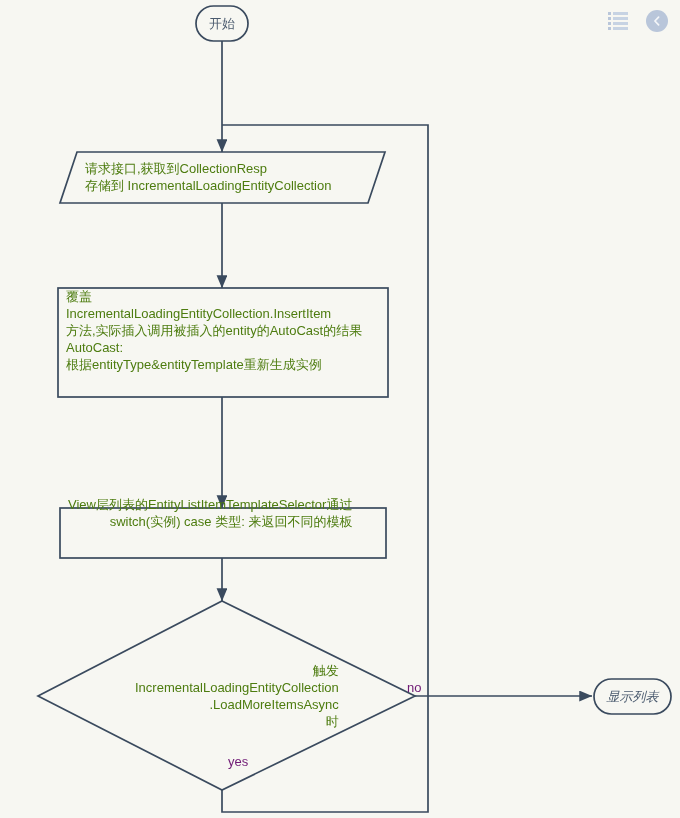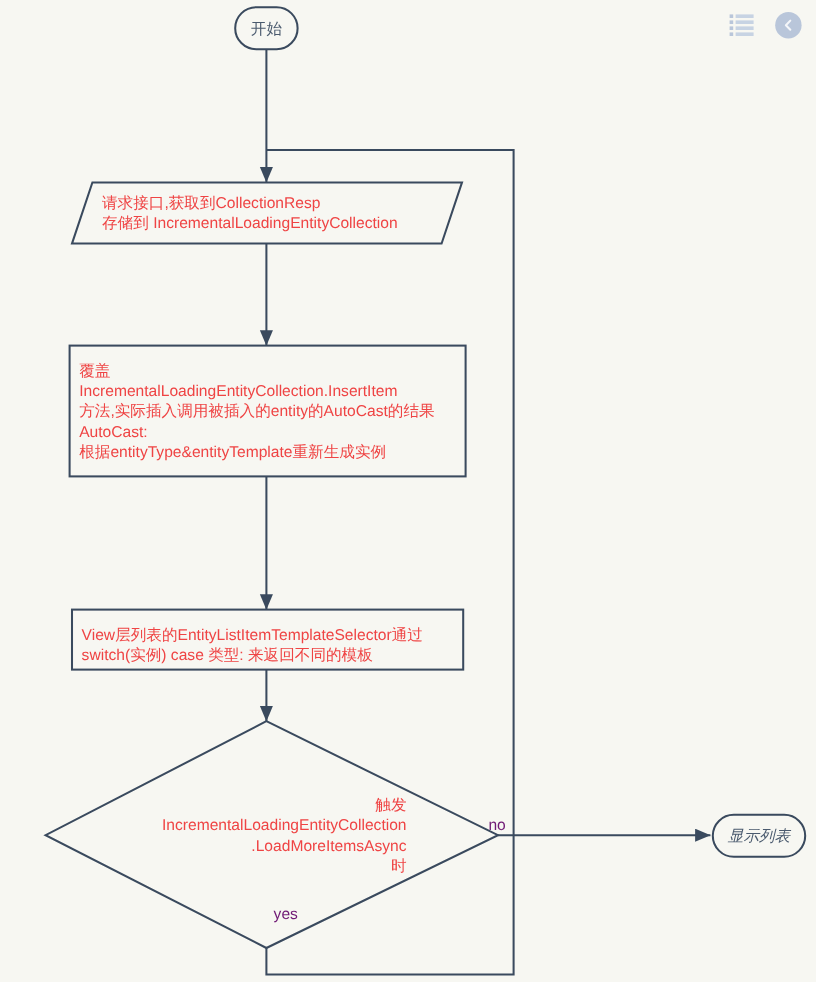--- a/index.html
+++ b/index.html
@@ -59,21 +59,21 @@
     height: 22px;
     border-radius: 50%;
     background: #b9c6da;
     display: flex;
     align-items: center;
     justify-content: center;
     cursor: pointer;
   }
   .node-label {
     position: absolute;
-    color: #ef4444;
+    color: #4d7c0f;
     font-size: 13px;
     line-height: 17px;
     white-space: pre;
     pointer-events: none;
   }
   .edge-label {
     position: absolute;
     color: #701a75;
     font-size: 13px;
     line-height: 15px;
@@ -149,27 +149,27 @@
   <path d="M222,601 L415,696 L222,790 L38,696 Z" fill="#f7f7f2" stroke="#3a4a5e" stroke-width="1.7"></path>
 
   <rect x="594" y="679" width="77" height="35" rx="17.5" ry="17.5" fill="#f7f7f2" stroke="#3a4a5e" stroke-width="1.7"></rect>
 </svg>
 
 <div class="centered-label" style="left:196px; top:15px; width:52px;">开始</div>
 
 <div class="node-label" style="left:85px; top:160px;">请求接口,获取到CollectionResp
 存储到 IncrementalLoadingEntityCollection</div>
 
-<div class="node-label" style="left:66px; top:300px;">覆盖
+<div class="node-label" style="left:66px; top:288px;">覆盖
 IncrementalLoadingEntityCollection.InsertItem
 方法,实际插入调用被插入的entity的AutoCast的结果
 AutoCast:
 根据entityType&amp;entityTemplate重新生成实例</div>
 
-<div class="node-label" style="left:68px; top:520px;">View层列表的EntityListItemTemplateSelector通过
+<div class="node-label" style="left:68px; top:496px;text-align:right;">View层列表的EntityListItemTemplateSelector通过
 switch(实例) case 类型: 来返回不同的模板</div>
 
 <div class="node-label" style="left:135px; top:662px;text-align:right;">触发
 IncrementalLoadingEntityCollection
 .LoadMoreItemsAsync
 时</div>
 
 <div class="centered-label" style="left:594px; top:688px; width:77px;font-style:italic;">显示列表</div>
 
 <div class="edge-label" style="left:407px; top:680px;">no</div>

